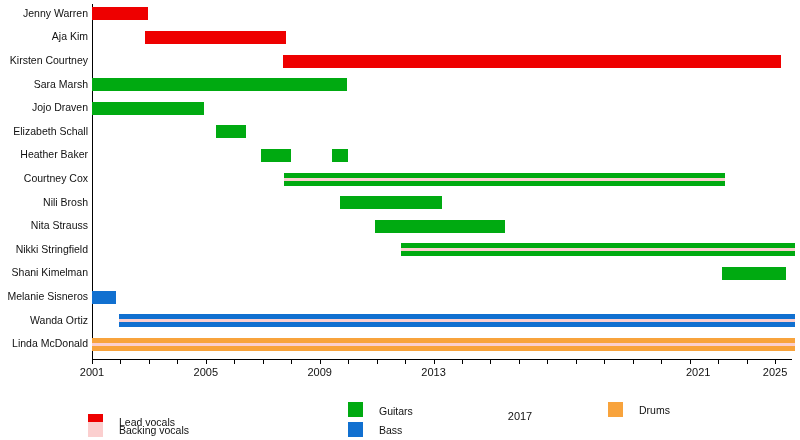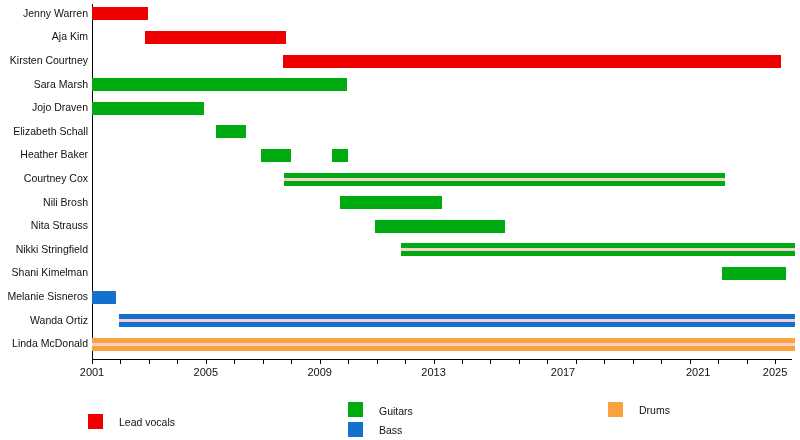--- a/index.html
+++ b/index.html
@@ -177,30 +177,34 @@
       <div class="tick" style="left: 632.74px;"></div>
       <div class="tick" style="left: 661.2px;"></div>
       <div class="tick" style="left: 689.66px;"></div>
       <div class="tick" style="left: 718.12px;"></div>
       <div class="tick" style="left: 746.58px;"></div>
       <div class="tick" style="left: 775.04px;"></div>
       <div class="tick-label" style="left: 92px;">2001</div>
       <div class="tick-label" style="left: 205.84px;">2005</div>
       <div class="tick-label" style="left: 319.68px;">2009</div>
       <div class="tick-label" style="left: 433.52px;">2013</div>
-      <div class="tick-label" style="left: 563px;">2017</div>
+      <div class="tick-label" style="left: 520px; margin-top: 44px;">2017</div>
       <div class="tick-label" style="left: 661.2px; margin-left: 37px;">2021</div>
       <div class="tick-label" style="left: 775.04px;">2025</div>
     </div>
 
   <div class="legend" id="legend">
       <div class="legend-item" style="left: 88px; top: 6px; margin-top: 12px;">
         <span class="legend-swatch" style="background: rgb(238, 0, 0);"></span>
         <span class="legend-text">Lead vocals</span>
       </div>
+      <div class="legend-item" style="left: 88px; top: 26px;">
+        <span class="legend-swatch" style="background: rgb(251, 207, 207);"></span>
+        <span class="legend-text">Backing vocals</span>
+      </div>
       <div class="legend-item" style="left: 348px; top: 6px; align-items: flex-end;">
         <span class="legend-swatch" style="background: rgb(0, 170, 17);"></span>
         <span class="legend-text">Guitars</span>
       </div>
       <div class="legend-item" style="left: 348px; top: 26px;">
         <span class="legend-swatch" style="background: rgb(17, 112, 208);"></span>
         <span class="legend-text">Bass</span>
       </div>
       <div class="legend-item" style="left: 608px; top: 6px;">
         <span class="legend-swatch" style="background: rgb(248, 163, 60);"></span>

